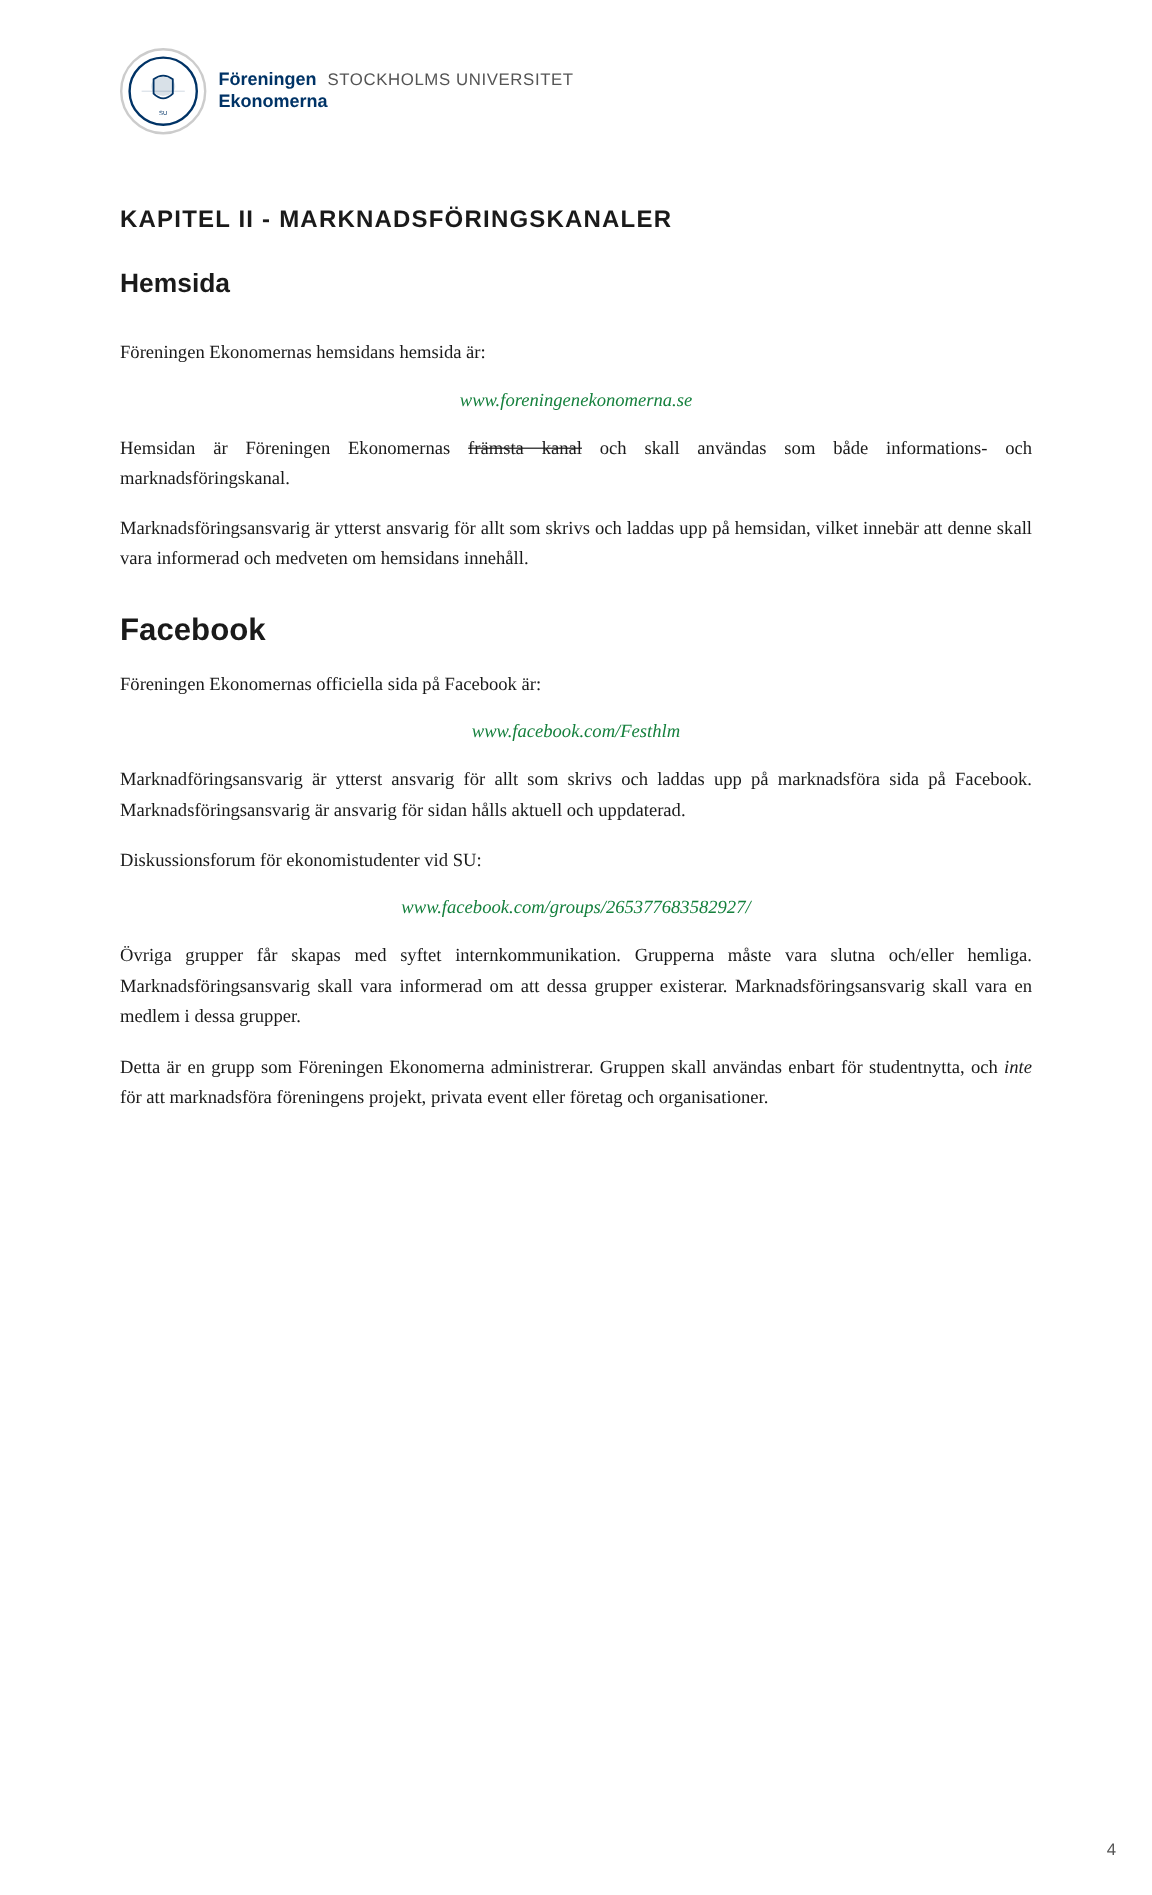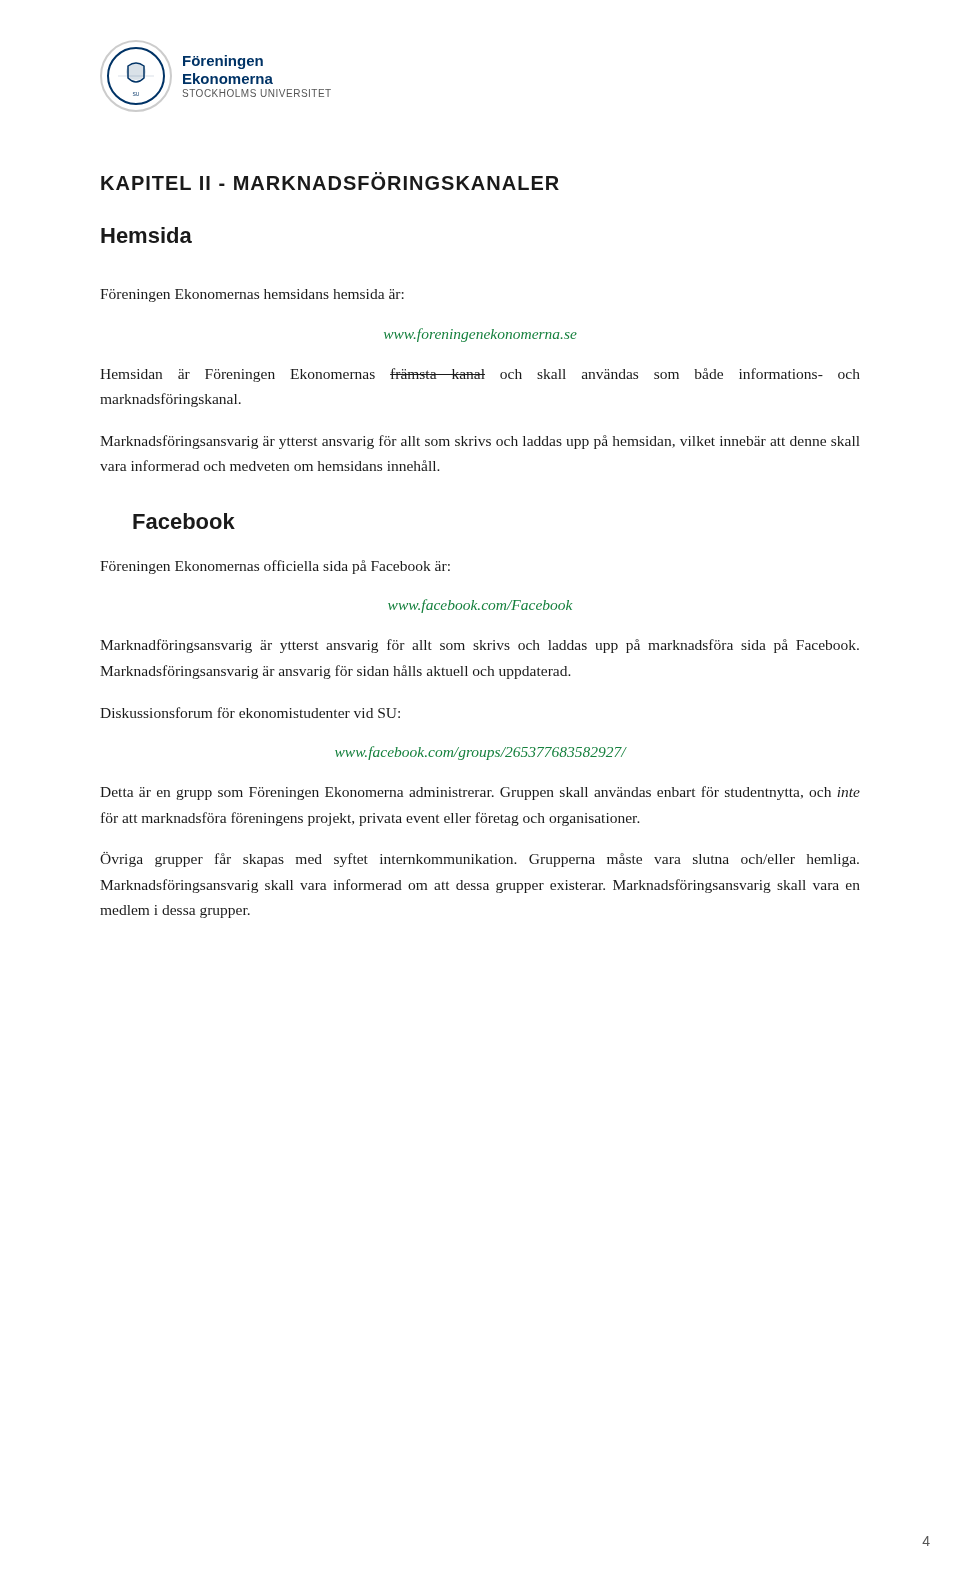--- a/index.html
+++ b/index.html
@@ -32,33 +32,33 @@
     }
 
     .logo-container {
       display: flex;
       align-items: center;
       gap: 10px;
     }
 
     .logo-text {
       display: flex;
-      flex-direction: column;
+      flex-direction: row;
       font-family: Arial, Helvetica, sans-serif;
       line-height: 1.2;
     }
 
     .logo-text .brand-name {
       font-size: 15px;
       font-weight: bold;
       color: #003366;
     }
 
     .logo-text .brand-sub {
-      font-size: 10px;
+      font-size: 14px;
       color: #555;
       letter-spacing: 0.5px;
       text-transform: uppercase;
     }
 
     
     .chapter-title {
       font-family: Arial, Helvetica, sans-serif;
       font-size: 20px;
       font-weight: bold;
@@ -99,26 +99,25 @@
       text-align: center;
       font-size: 15.5px;
       font-style: italic;
       color: #15803d;
       margin: 18px 0;
     }
 
     
     .subsection-title {
       font-family: Arial, Helvetica, sans-serif;
-      font-size: 22px;
+      font-size: 26px;
       font-weight: bold;
       color: #1a1a1a;
       margin-top: 30px;
       margin-bottom: 18px;
-      margin-left: 32px;
     }
 
     
     .page-number {
       position: absolute;
       bottom: 30px;
       right: 30px;
       font-family: Arial, sans-serif;
       font-size: 14px;
       color: #555;
@@ -187,36 +186,36 @@
     </p>
   </div>
 
   <div class="section">
     <div class="subsection-title">Facebook</div>
 
     <p class="paragraph">
       Föreningen Ekonomernas officiella sida på Facebook är:
     </p>
 
-    <div class="url-center">www.facebook.com/Facebook</div>
+    <div class="url-center">www.facebook.com/Festhlm</div>
 
     <p class="paragraph">
       Marknadföringsansvarig är ytterst ansvarig för allt som skrivs och laddas upp på marknadsföra sida på Facebook. Marknadsföringsansvarig är ansvarig för sidan hålls aktuell och uppdaterad.
     </p>
 
     <p class="paragraph">
       Diskussionsforum för ekonomistudenter vid SU:
     </p>
 
     <div class="url-center">www.facebook.com/groups/265377683582927/</div>
 
     <p class="paragraph">
+      Övriga grupper får skapas med syftet internkommunikation. Grupperna måste vara slutna och/eller hemliga. Marknadsföringsansvarig skall vara informerad om att dessa grupper existerar. Marknadsföringsansvarig skall vara en medlem i dessa grupper.
+    </p>
+
+    <p class="paragraph">
       Detta är en grupp som Föreningen Ekonomerna administrerar. Gruppen skall användas enbart för studentnytta, och <span class="italic">inte</span> för att marknadsföra föreningens projekt, privata event eller företag och organisationer.
     </p>
-
-    <p class="paragraph">
-      Övriga grupper får skapas med syftet internkommunikation. Grupperna måste vara slutna och/eller hemliga. Marknadsföringsansvarig skall vara informerad om att dessa grupper existerar. Marknadsföringsansvarig skall vara en medlem i dessa grupper.
-    </p>
   </div>
 
   <div class="page-number">4</div>
 
 </div>
 
 </body></html>

